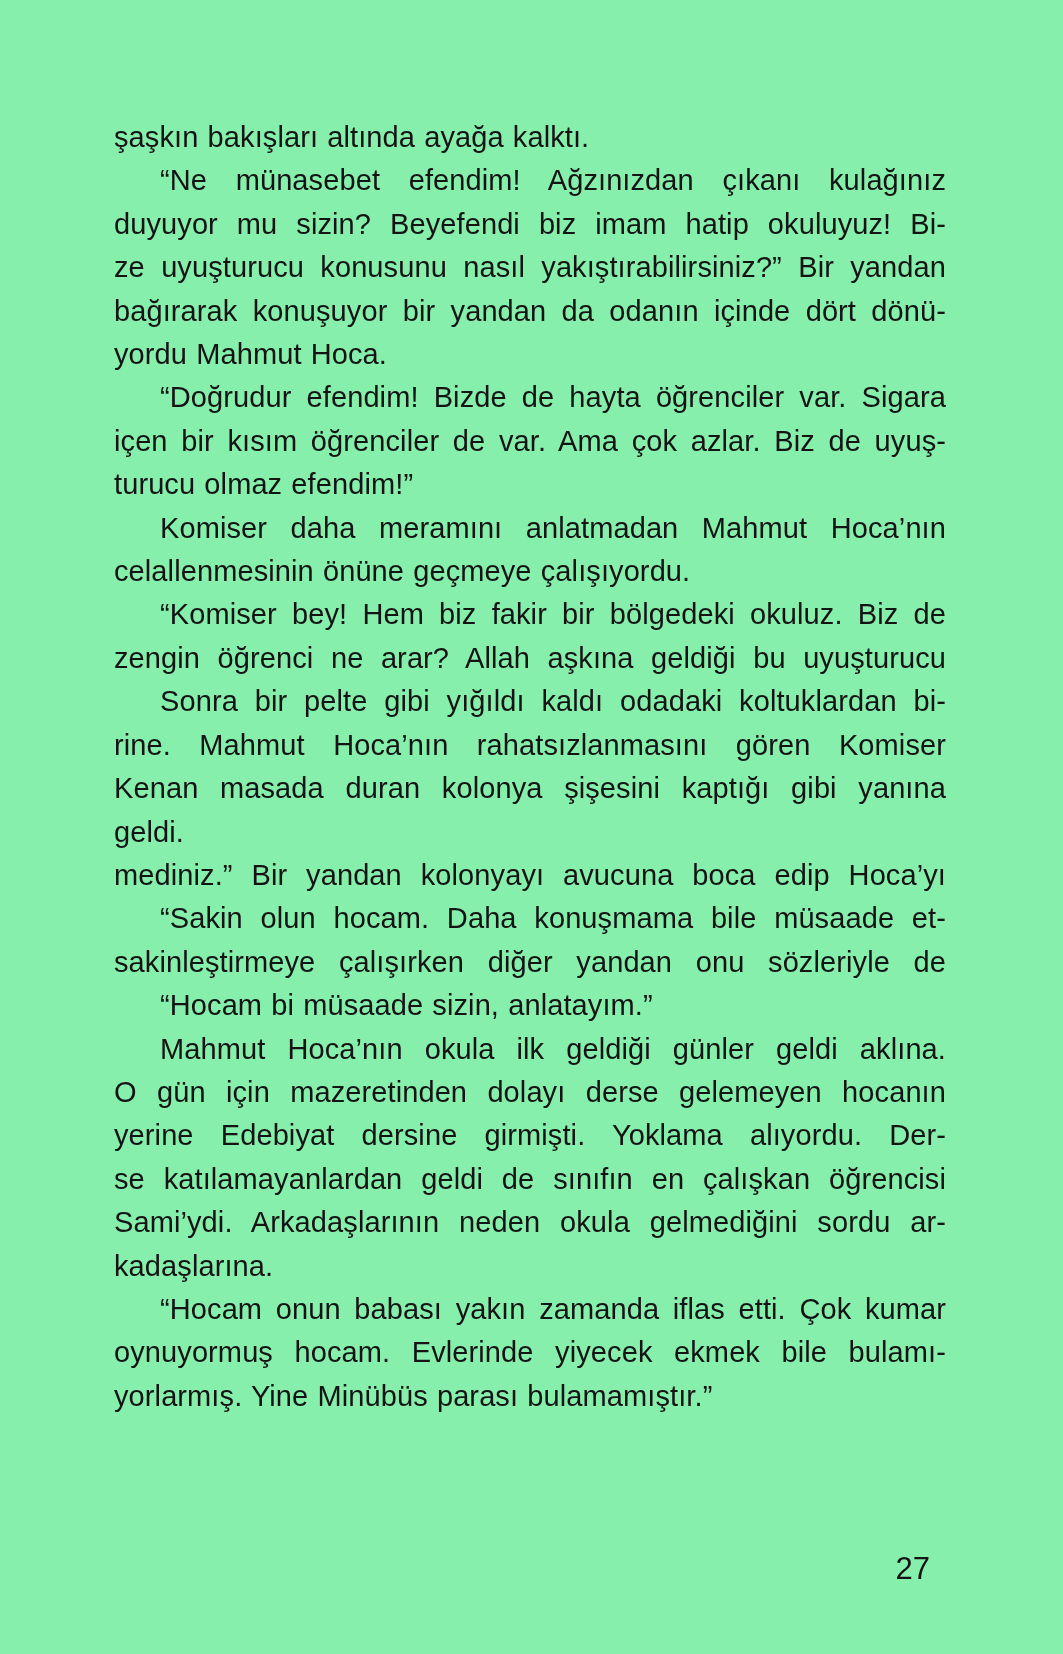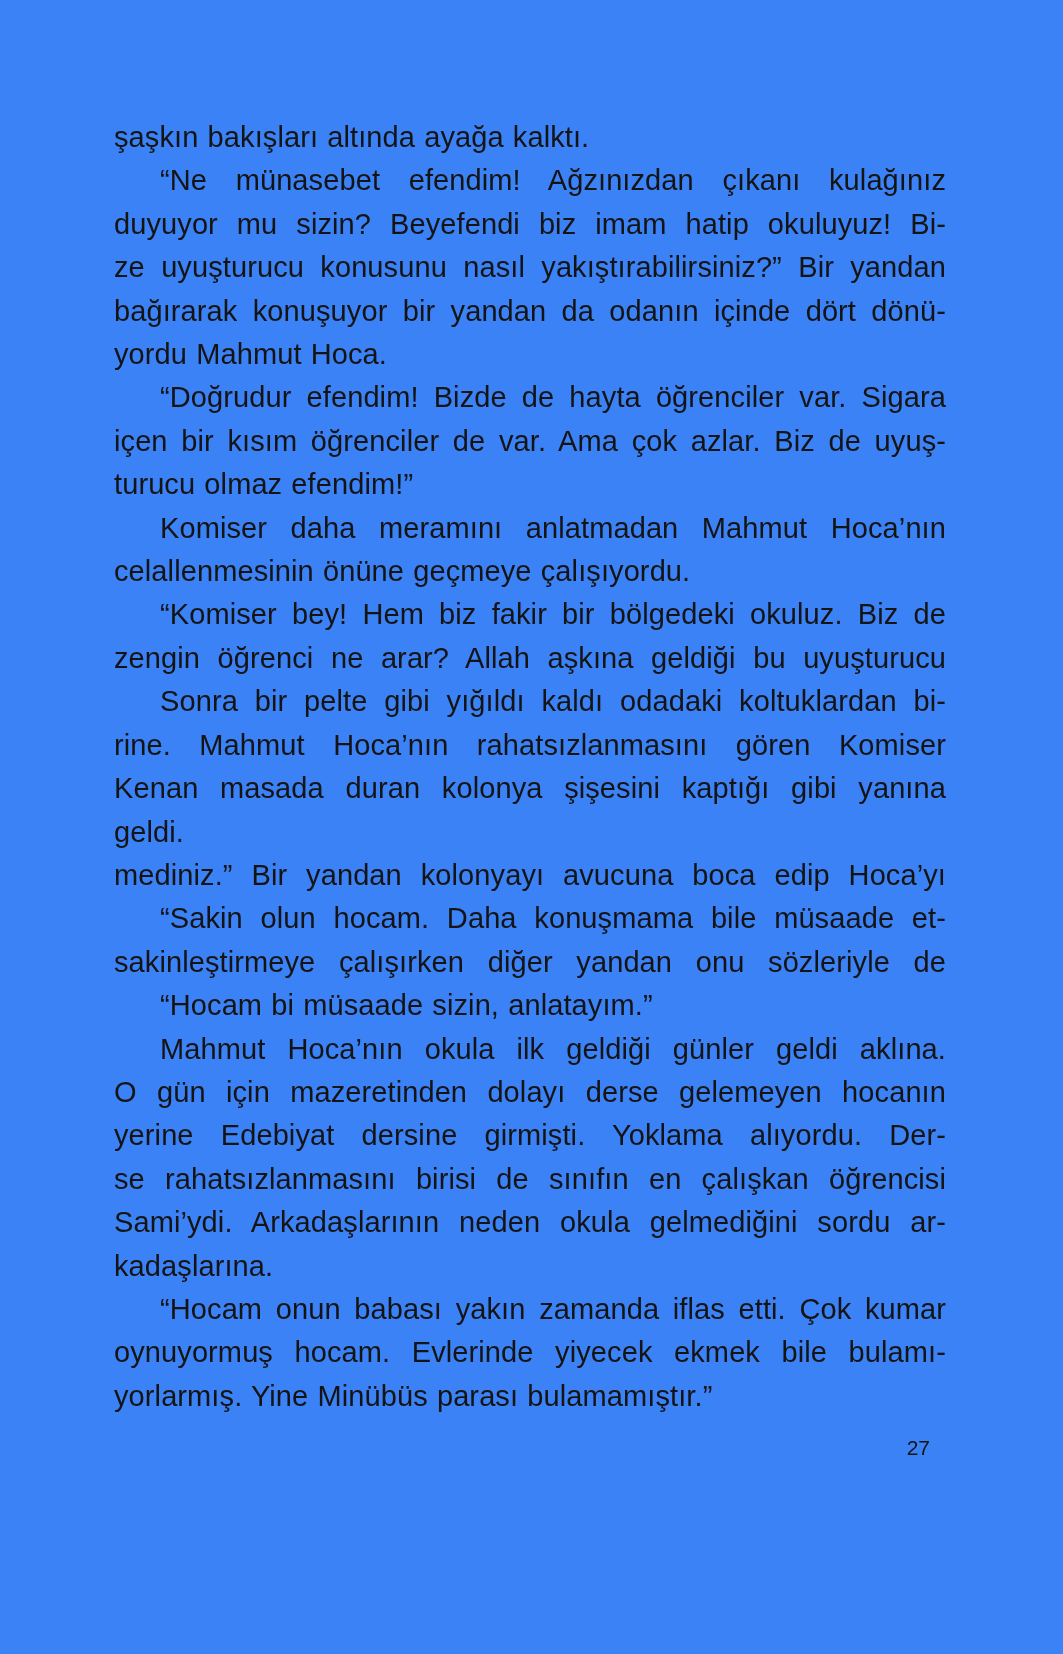--- a/index.html
+++ b/index.html
@@ -11,21 +11,21 @@
     width: 1063px;
     height: 1654px;
     position: relative;
     font-family: "Liberation Sans", sans-serif;
     color: #111111;
     overflow: hidden;
   }
   .page {
     position: absolute;
     inset: 0;
-    background: #3b82f6;
+    background: #86efac;
   }
   .text-block {
     position: absolute;
     left: 114px;
     top: 116px;
     width: 832px;
     font-size: 29px;
     line-height: 43.4px;
     letter-spacing: 0.1px;
     color: #141414;
@@ -40,22 +40,22 @@
   .line.last {
     text-align: left;
     text-align-last: left;
   }
   .line.indent {
     text-indent: 46px;
   }
   .page-number {
     position: absolute;
     right: 133px;
-    top: 1436px;
-    font-size: 21px;
+    top: 1551px;
+    font-size: 31px;
     color: #141414;
     margin-left: 33px;
   }
 </style>
 </head>
 <body>
 
 <div class="page">
   <div class="text-block" id="text-block">
       <div class="para">
@@ -92,21 +92,21 @@
         <div class="line indent">“Sakin olun hocam. Daha konuşmama bile müsaade et-</div>
         <div class="line">sakinleştirmeye çalışırken diğer yandan onu sözleriyle de</div>
       </div>
       <div class="para">
         <div class="line last indent">“Hocam bi müsaade sizin, anlatayım.”</div>
       </div>
       <div class="para">
         <div class="line indent">Mahmut Hoca’nın okula ilk geldiği günler geldi aklına.</div>
         <div class="line">O gün için mazeretinden dolayı derse gelemeyen hocanın</div>
         <div class="line">yerine Edebiyat dersine girmişti. Yoklama alıyordu. Der-</div>
-        <div class="line">se rahatsızlanmasını birisi de sınıfın en çalışkan öğrencisi</div>
+        <div class="line">se katılamayanlardan geldi de sınıfın en çalışkan öğrencisi</div>
         <div class="line">Sami’ydi. Arkadaşlarının neden okula gelmediğini sordu ar-</div>
         <div class="line last">kadaşlarına.</div>
       </div>
       <div class="para">
         <div class="line indent">“Hocam onun babası yakın zamanda iflas etti. Çok kumar</div>
         <div class="line">oynuyormuş hocam. Evlerinde yiyecek ekmek bile bulamı-</div>
         <div class="line last">yorlarmış. Yine Minübüs parası bulamamıştır.”</div>
       </div>
     </div>
   <div class="page-number">27</div>

